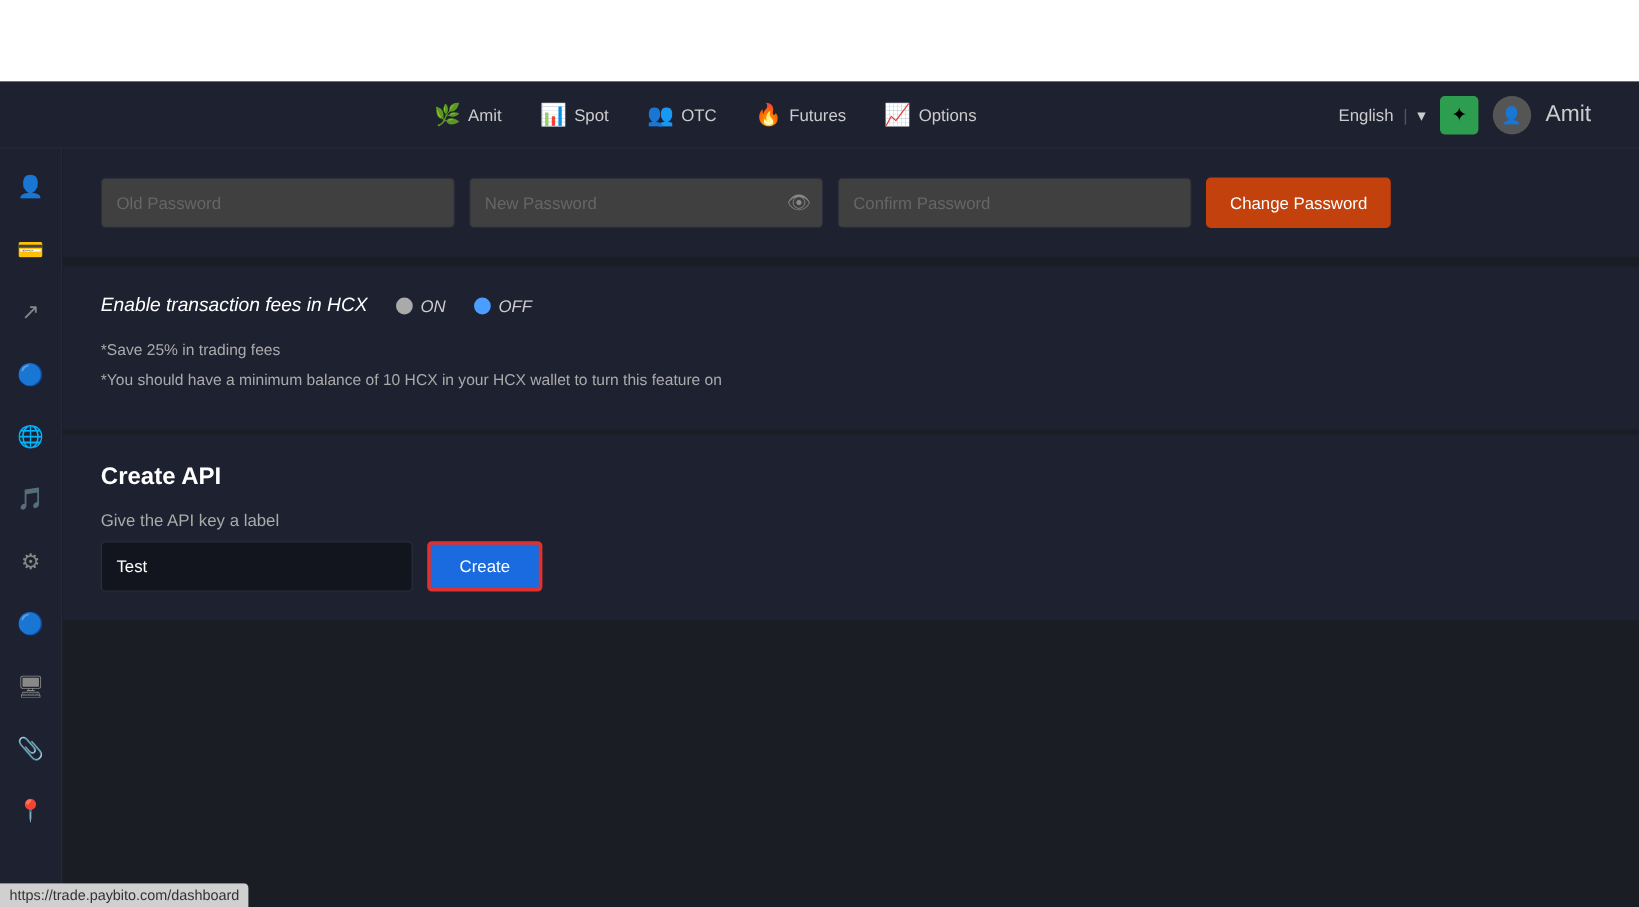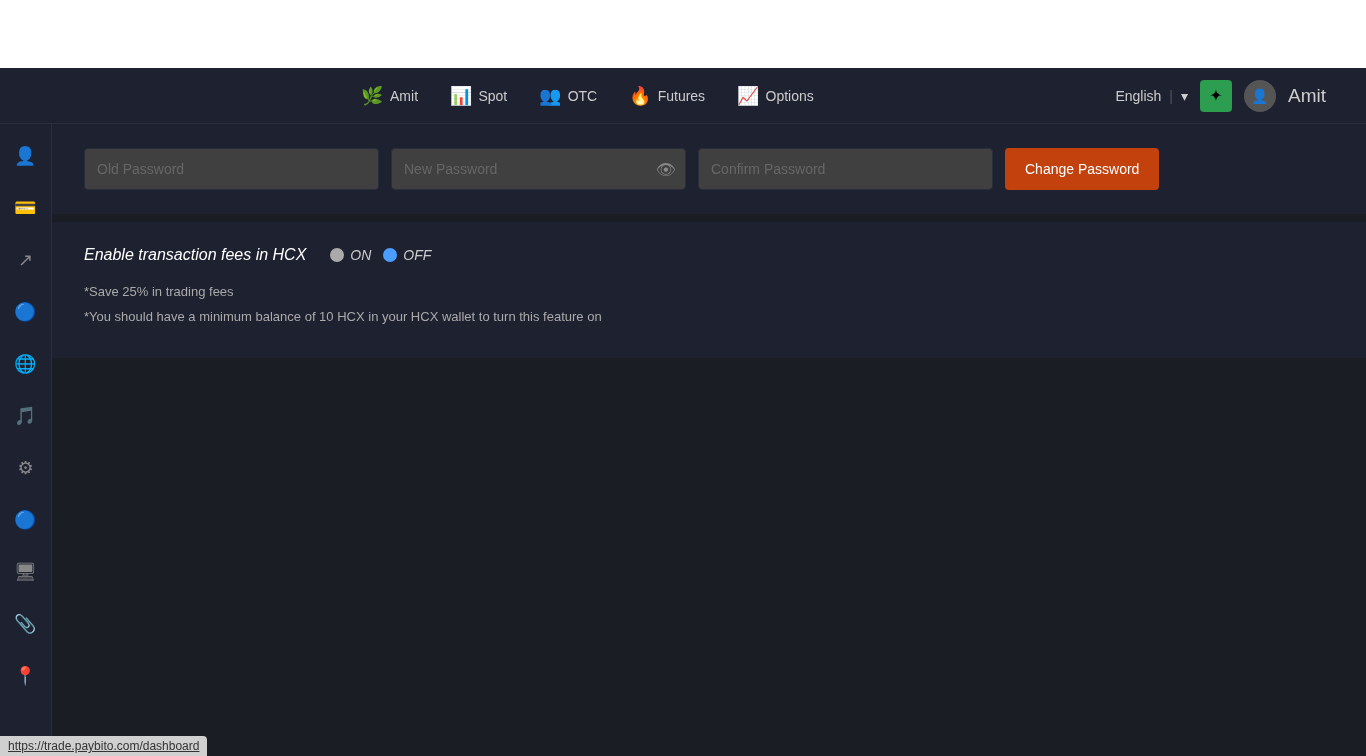--- a/index.html
+++ b/index.html
@@ -213,21 +213,21 @@
       margin-bottom: 20px;
       display: flex;
       align-items: center;
       gap: 24px;
       font-style: italic;
     }
 
     .radio-group {
       display: flex;
       align-items: flex-end;
-      gap: 12px;
+      gap: 24px;
     }
 
     .radio-option {
       display: flex;
       align-items: center;
       gap: 6px;
       cursor: pointer;
       font-size: 14px;
       color: #ccc;
     }
@@ -309,21 +309,20 @@
     
     .url-bar {
       position: fixed;
       bottom: 0;
       left: 0;
       background: #d0d0d0;
       color: #333;
       font-size: 12px;
       padding: 3px 8px;
       border-top-right-radius: 4px;
-      text-decoration: underline;
     }
 
     
     .content::-webkit-scrollbar { width: 6px; }
     .content::-webkit-scrollbar-track { background: #1a1d24; }
     .content::-webkit-scrollbar-thumb { background: #3a3d4a; border-radius: 3px; }
   </style>
 </head>
 <body>
 
@@ -409,17 +408,25 @@
           <label class="radio-option">
             <div class="radio-dot selected"></div>
             <span>OFF</span>
           </label>
         </div>
       </div>
       <p class="hcx-info">*Save 25% in trading fees</p>
       <p class="hcx-info">*You should have a minimum balance of 10 HCX in your HCX wallet to turn this feature on</p>
     </div>
 
+    <div class="api-section">
+      <h2 class="api-title">Create API</h2>
+      <p class="api-label">Give the API key a label</p>
+      <div class="api-row">
+        <input class="api-input" type="text" value="Test" style="">
+        <button class="create-btn">Create</button>
+      </div>
+    </div>
 
   </div>
 </div>
 
 <div class="url-bar">https://trade.paybito.com/dashboard</div>
 
 </body></html>

